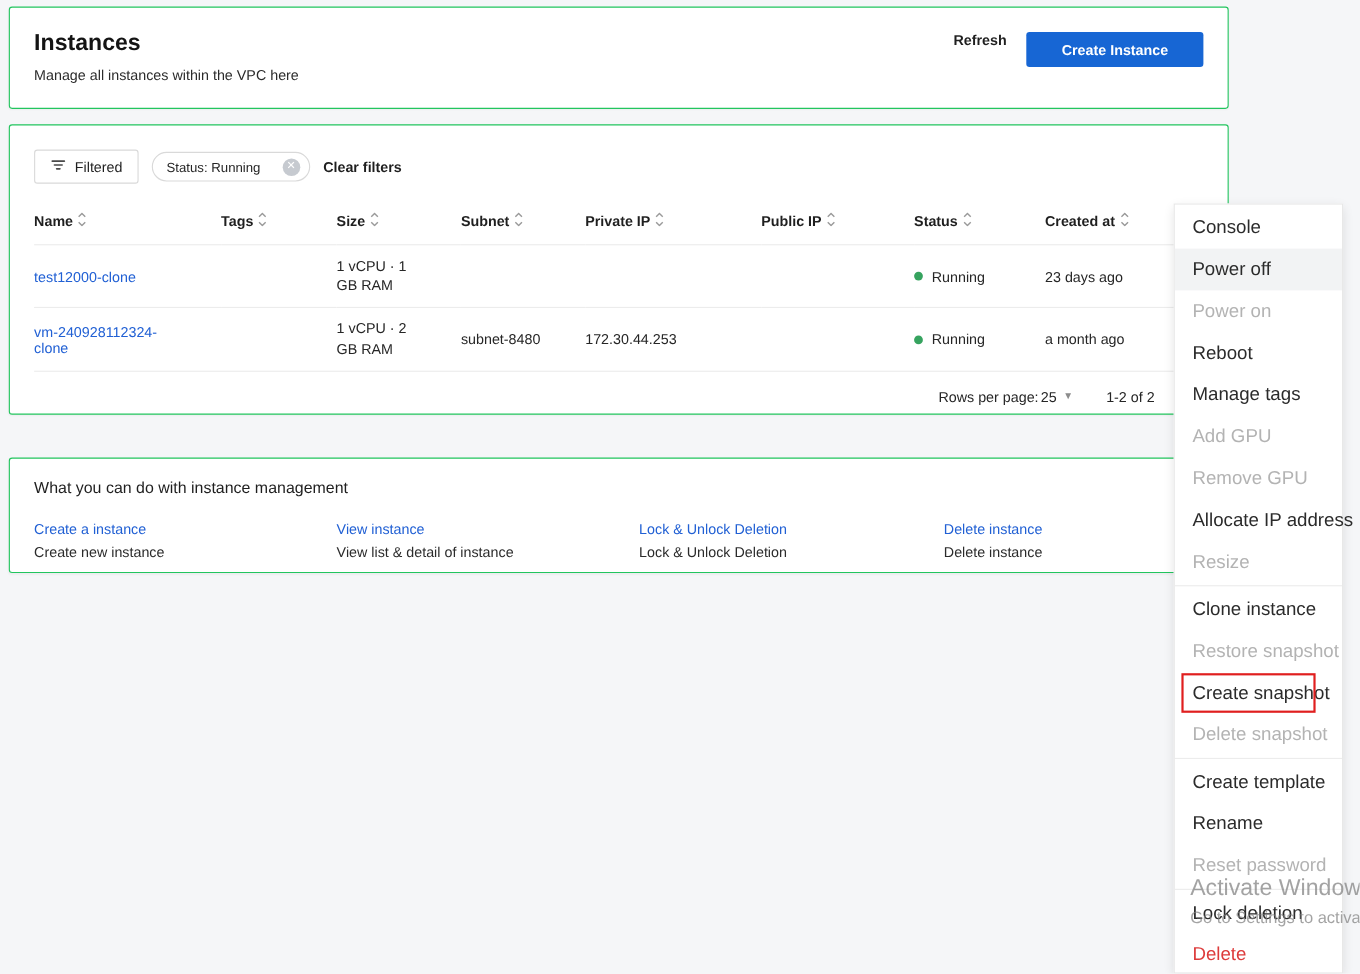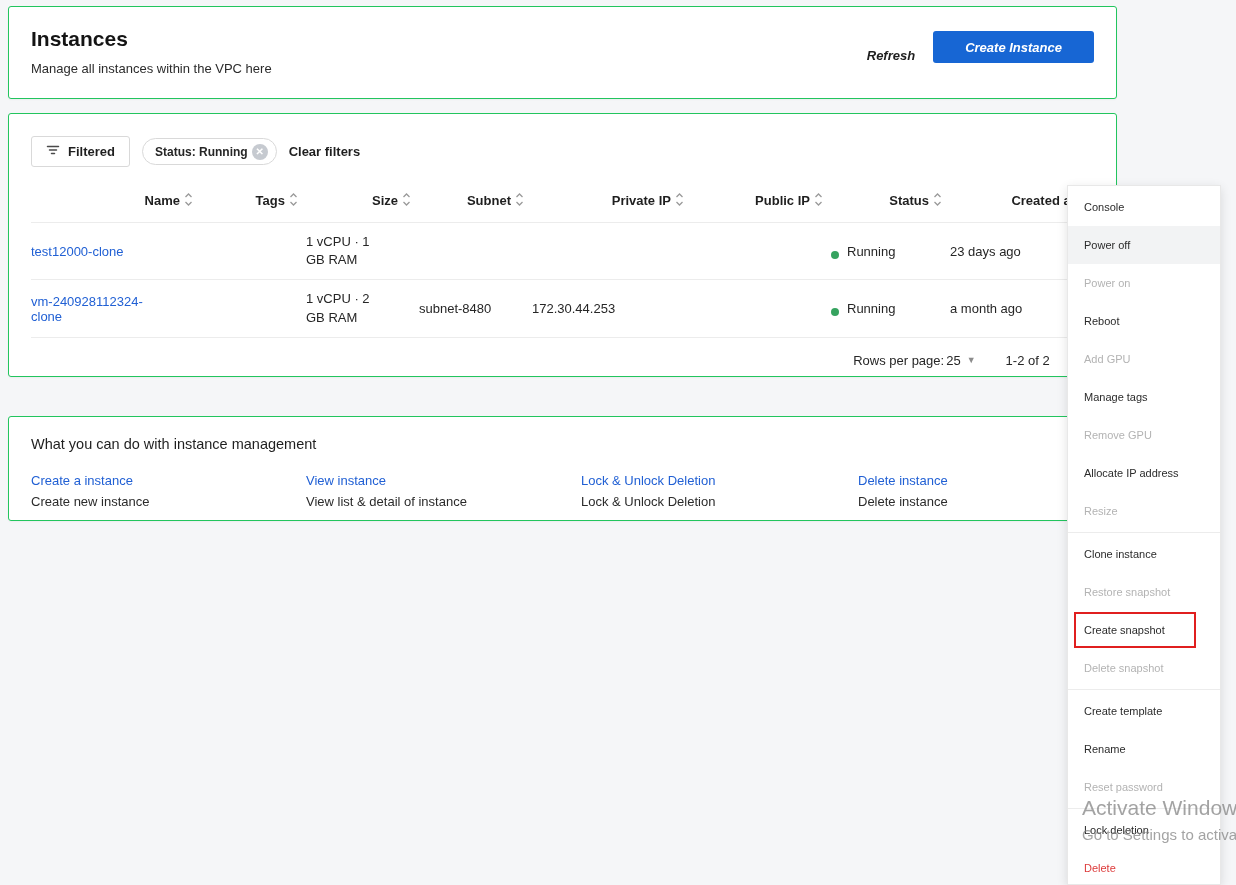--- a/index.html
+++ b/index.html
@@ -17,51 +17,51 @@
     width: 1109px;
     background: #ffffff;
     border: 1px solid #22c55e;
     border-radius: 3px;
     box-shadow: 0 1px 2px rgba(0,0,0,0.04);
   }
   
   .header-card { top: 6px; height: 93px; padding: 20px 22px; display: flex; justify-content: space-between; }
   .page-title { font-size: 21px; font-weight: 700; color: #141414; }
   .page-subtitle { font-size: 13px; color: #2b2b2b; margin-top: 10px; }
-  .header-actions { display: flex; align-items: flex-end; gap: 18px; height: 34px; margin-top: 2px; font-style: italic; }
+  .header-actions { display: flex; align-items: flex-start; gap: 18px; height: 34px; margin-top: 2px; }
   .refresh-btn { background: none; border: none; font: inherit; font-weight: 700; color: #1f1f1f; cursor: pointer; }
   .primary-btn {
     background: #1766d4; color: #fff; border: none; border-radius: 3px;
     font: inherit; font-size: 13px; font-weight: 700; height: 32px; padding: 0 32px; cursor: pointer;
   }
   
   .main-card { top: 113px; height: 264px; padding: 22px 22px 0 22px; }
   .filter-row { display: flex; align-items: center; gap: 12px; }
   .filtered-btn {
     display: inline-flex; align-items: center; gap: 8px; height: 31px; padding: 0 14px;
     background: #fff; border: 1px solid #d9d9d9; border-radius: 3px; font: inherit;
-    font-weight: 700; color: #1f1f1f; cursor: pointer;
+    font-weight: 400; color: #1f1f1f; cursor: pointer;
   }
   .chip {
-    display: inline-flex; align-items: center; gap: 4px; height: 27px; padding: 0 8px 0 12px;
-    border: 1px solid #d9d9d9; border-radius: 14px; background: #fff; font-size: 12px; color: #262626; cursor: pointer; font-weight: bold;
+    display: inline-flex; align-items: center; gap: 20px; height: 27px; padding: 0 8px 0 12px;
+    border: 1px solid #d9d9d9; border-radius: 14px; background: #fff; font-size: 12px; color: #262626; cursor: pointer;
   }
   .chip-close {
     width: 16px; height: 16px; border-radius: 50%; background: #c6cad0; color: #fff;
     display: inline-flex; align-items: center; justify-content: center; font-size: 10px; line-height: 1; cursor: pointer;
   }
   .clear-filters { font-weight: 700; color: #1f1f1f; cursor: pointer; }
   
   table { border-collapse: collapse; table-layout: fixed; width: 1065px; margin-top: 14px; }
-  th { text-align: right; font-size: 13px; font-weight: 700; color: #1f1f1f; padding: 12px 8px 13px 0; cursor: pointer; }
+  th { text-align: left; font-size: 13px; font-weight: 700; color: #1f1f1f; padding: 12px 8px 13px 0; cursor: pointer; }
   th .sort { margin-left: 4px; vertical-align: -1px; }
   td { font-size: 13px; color: #262626; padding: 10px 8px 10px 0; border-top: 1px solid #ececec; vertical-align: middle; height: 48px; }
   .name-link { color: #2160d4; text-decoration: none; display: inline-block; max-width: 128px; cursor: pointer; }
   .size-wrap { display: inline-block; max-width: 72px; line-height: 1.4; }
-  .status-cell { display: flex; align-items: flex-end; gap: 8px; }
+  .status-cell { display: flex; align-items: center; gap: 8px; }
   .dot { width: 8px; height: 8px; border-radius: 50%; background: #36a35f; flex: 0 0 auto; }
   
   .pagination {
     width: 1065px; border-top: 1px solid #ececec;
     display: flex; align-items: center; justify-content: flex-end; height: 46px; color: #262626;
   }
   .rpp-label { margin-right: 2px; }
   .rpp-select { display: inline-flex; align-items: center; gap: 6px; cursor: pointer; }
   .caret { font-size: 9px; color: #8c8c8c; }
   .range { margin-left: 30px; }
@@ -73,21 +73,21 @@
   .help-link { color: #2160d4; text-decoration: none; font-size: 13px; cursor: pointer; display: inline-block; }
   .help-desc { margin-top: 6px; font-size: 13px; color: #2b2b2b; }
   
   .context-menu {
     position: absolute; left: 1067px; top: 185px; width: 154px; height: 700px; z-index: 50;
     background: #fff; border: 1px solid #e8e8e8; box-shadow: 0 3px 10px rgba(0,0,0,0.12);
     padding: 2px 0; list-style: none;
   }
   .menu-item {
     position: relative; height: 38px; display: flex; align-items: center; padding: 0 14px 0 16px;
-    font-size: 11px; color: #2b2b2b; cursor: pointer; white-space: nowrap;
+    font-size: 17px; color: #2b2b2b; cursor: pointer; white-space: nowrap;
   }
   .menu-item.hover { background: #f2f3f4; }
   .menu-item.disabled { color: #b3b3b3; cursor: default; }
   .menu-item.danger { color: #dd3b3b; }
   .menu-divider { height: 1px; background: #ececec; margin: 2px 0; }
   .annotation-box {
     position: absolute; left: 6px; top: 1px; width: 122px; height: 36px;
     border: 2px solid #e01f1f; pointer-events: none;
   }
   
@@ -258,22 +258,22 @@
       <div class="help-desc">Delete instance</div>
     </div>
   </div>
 </section>
 
 <ul class="context-menu">
   <li class="menu-item">Console</li>
   <li class="menu-item hover">Power off</li>
   <li class="menu-item disabled">Power on</li>
   <li class="menu-item">Reboot</li>
+  <li class="menu-item">Manage tags</li>
   <li class="menu-item disabled">Add GPU</li>
-  <li class="menu-item">Manage tags</li>
   <li class="menu-item disabled">Remove GPU</li>
   <li class="menu-item">Allocate IP address</li>
   <li class="menu-item disabled">Resize</li>
   <li class="menu-divider"></li>
   <li class="menu-item">Clone instance</li>
   <li class="menu-item disabled">Restore snapshot</li>
   <li class="menu-item">
     <span>Create snapshot</span>
     <span class="annotation-box"></span>
   </li>

